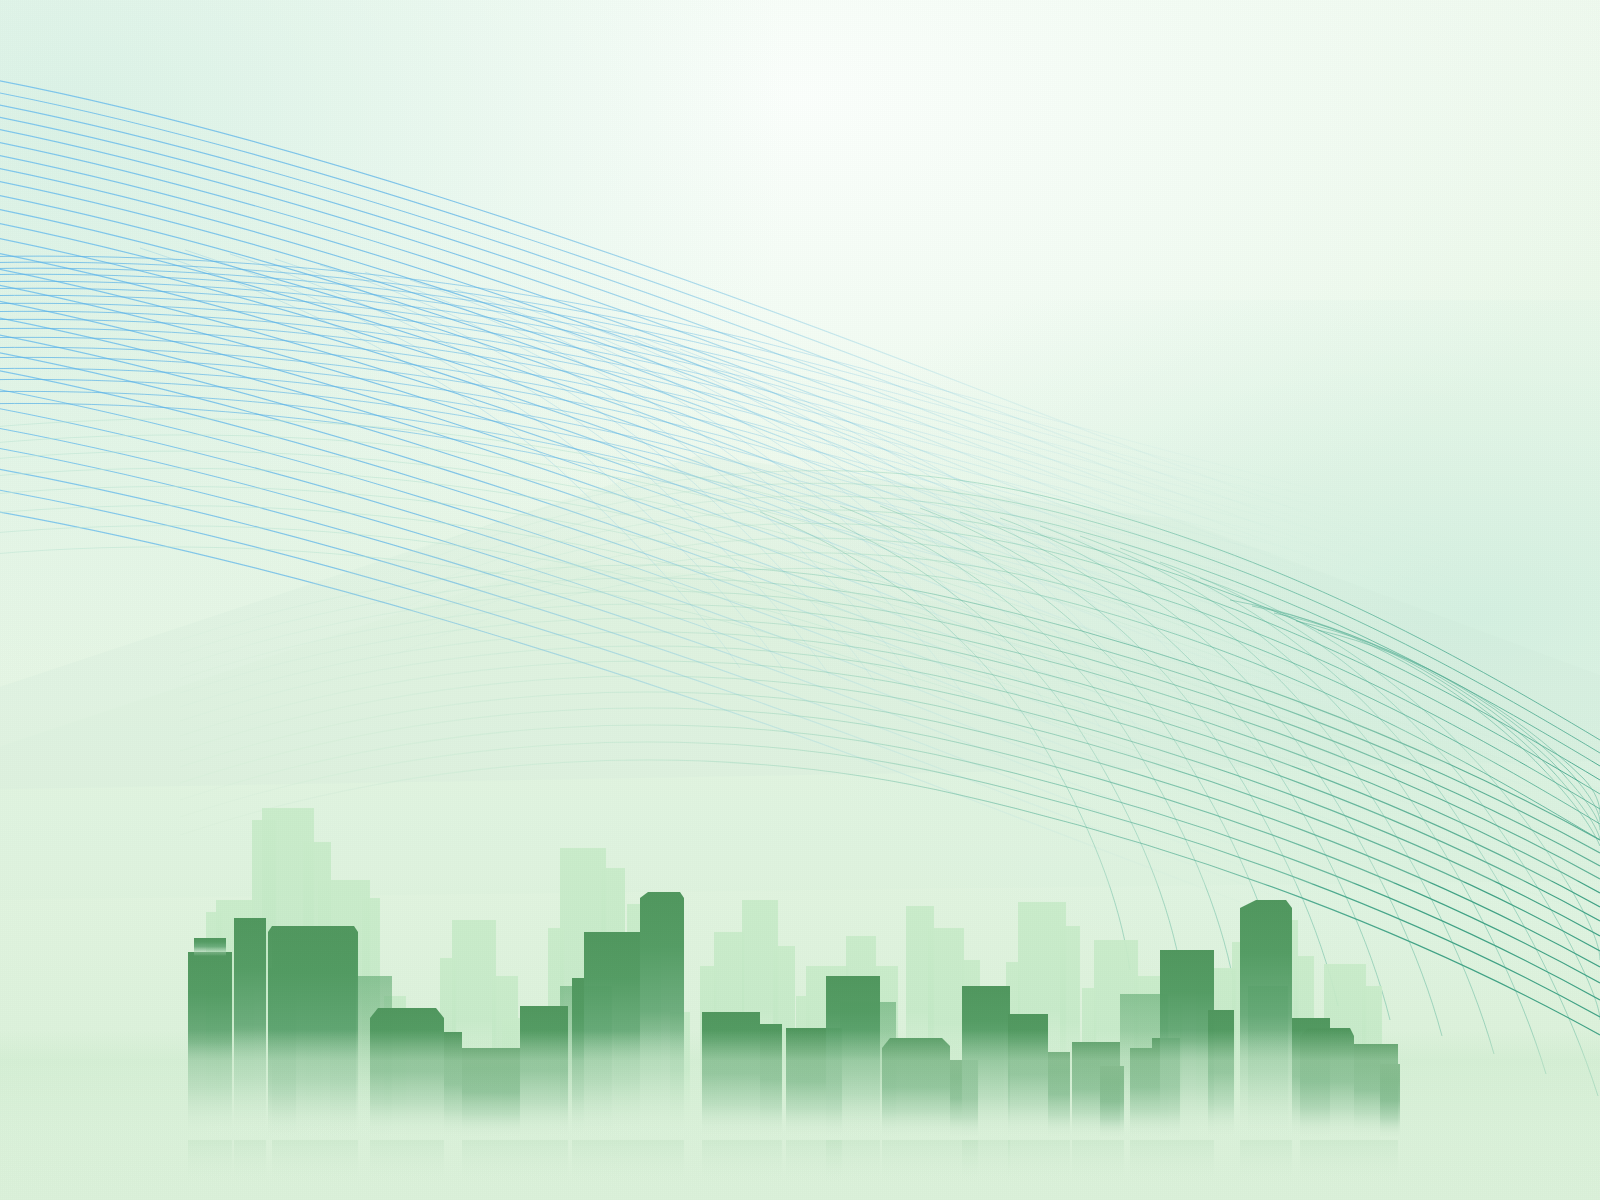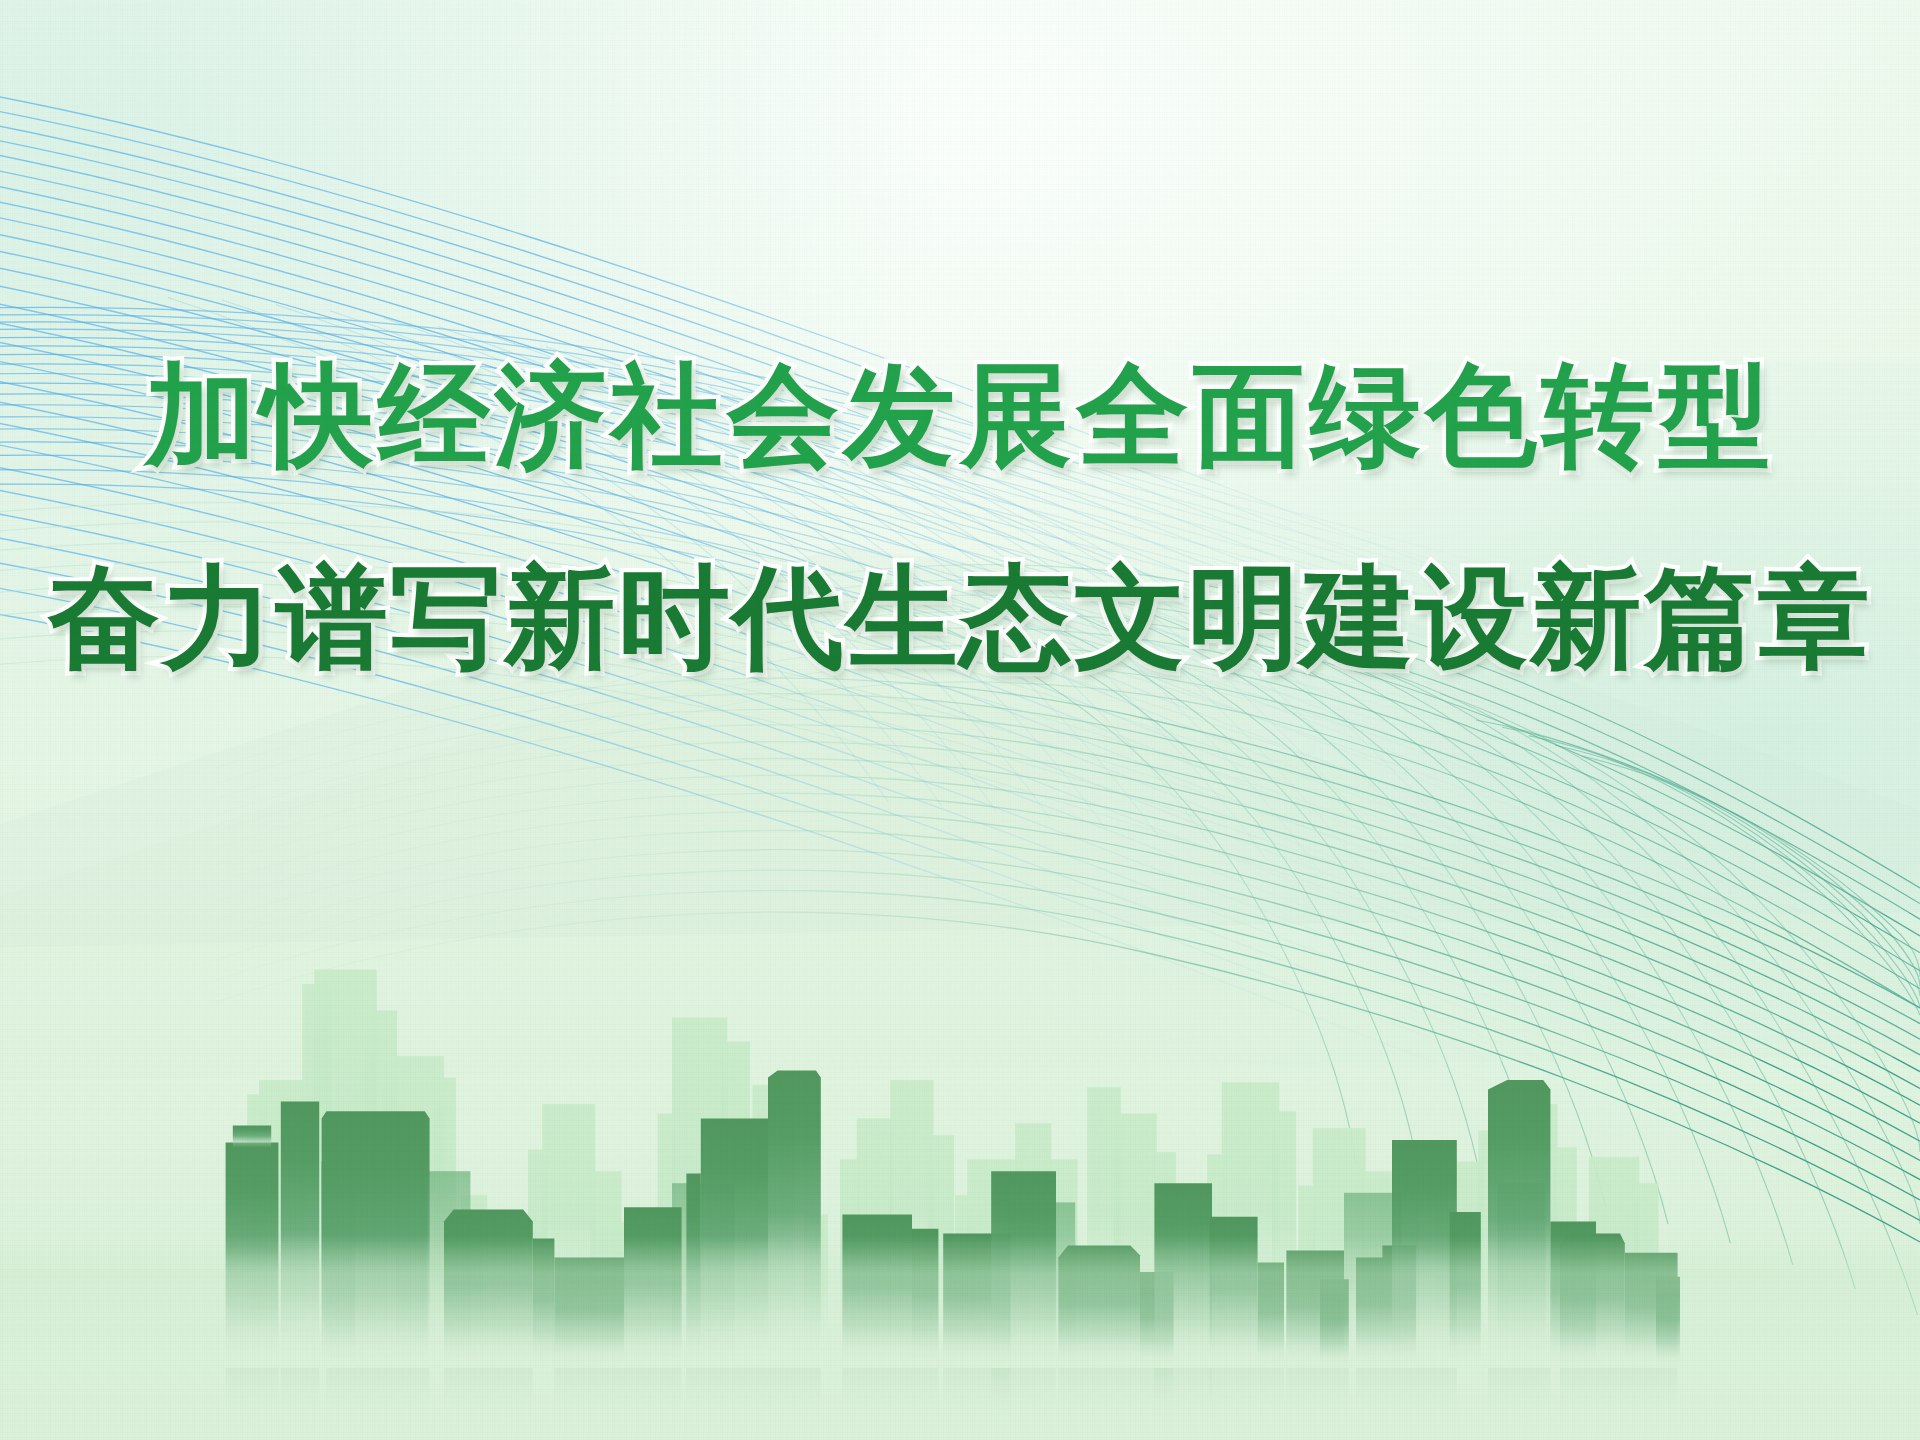--- a/index.html
+++ b/index.html
@@ -498,19 +498,15 @@
         <rect x="1072" y="360" width="52" height="46"></rect>
         <rect x="1130" y="360" width="84" height="46"></rect>
         <rect x="1240" y="360" width="52" height="46"></rect>
         <rect x="1300" y="360" width="98" height="46"></rect>
       </g>
     </svg>
   </div>
 
   <div class="ground"></div>
 
-  <div class="headline">
-    <span class="hl-line hl-line-1">加快经济社会发展全面绿色转型</span>
-    <span class="hl-line hl-line-2">奋力谱写新时代生态文明建设新篇章</span>
-  </div>
 
   <div class="grain"></div>
 </div>
 
 </body></html>

